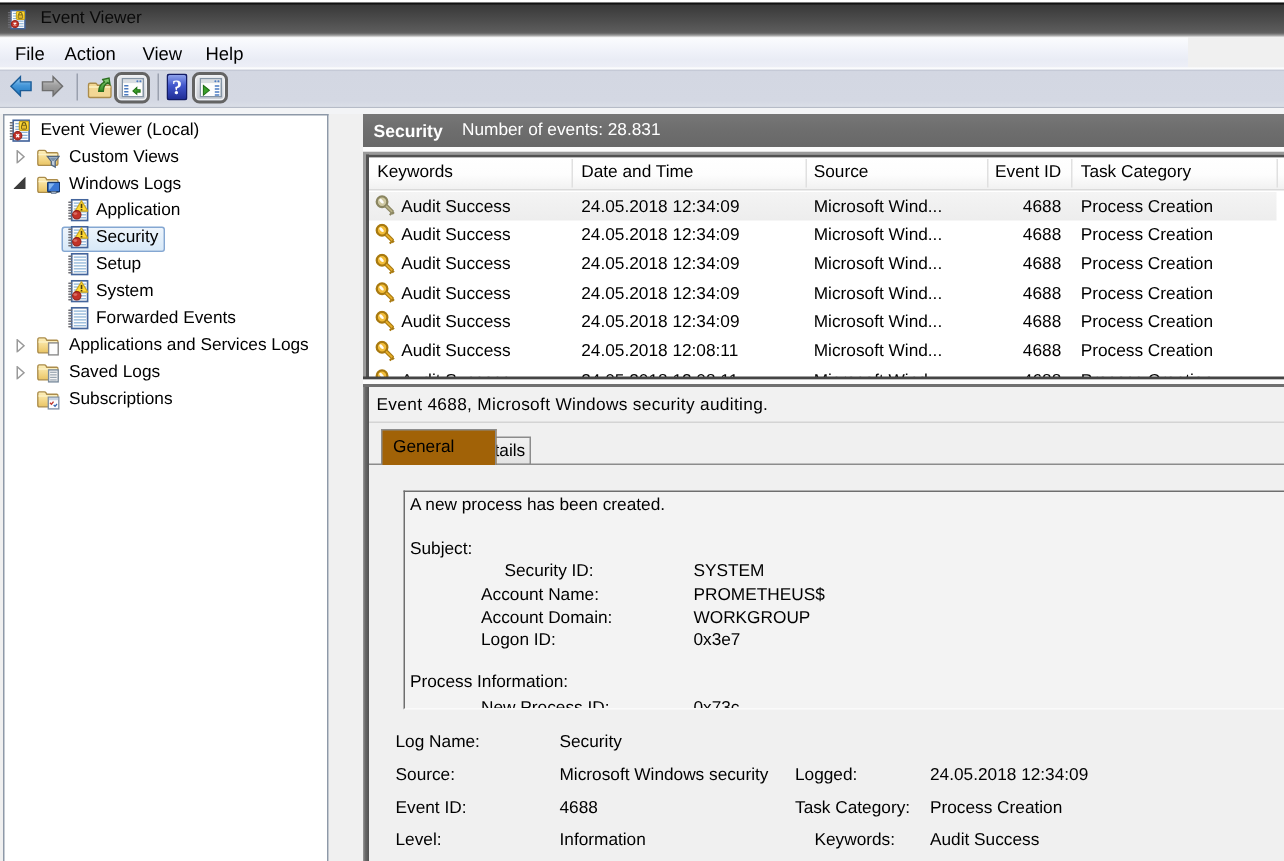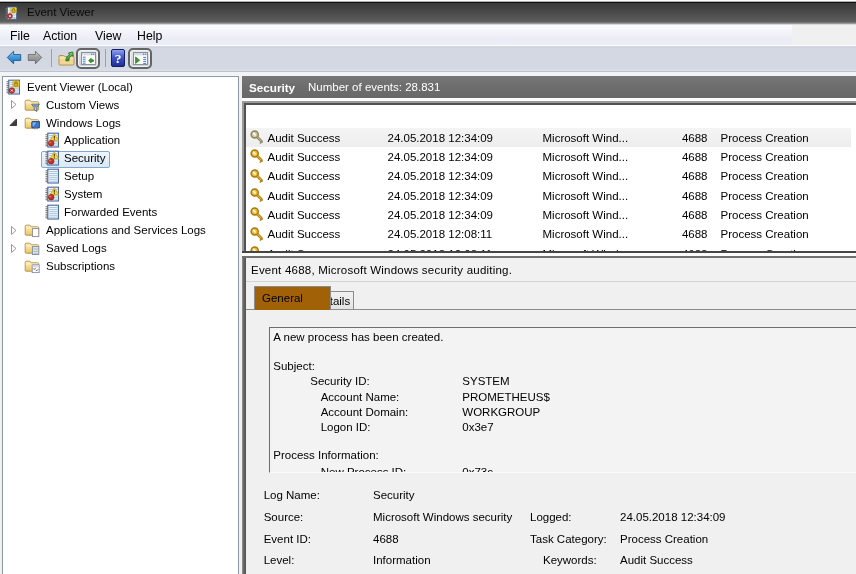--- a/index.html
+++ b/index.html
@@ -15,21 +15,21 @@
 #title-text { left:27px; top:6px; color:#0a0a0a; font-size:11.5px; }
 #menubar { left:0; top:25px; width:792px; height:20px; background:linear-gradient(to bottom,#fbfcfe 0%,#f0f2f9 45%,#e9ecf5 75%,#edeff7 100%); }
 #menubar span { position:absolute; top:3.5px; font-size:12.3px; }
 #toolbar { left:0; top:45px; width:856px; height:26.5px;
   background:linear-gradient(to bottom, #ffffff 0%, #f8f9fc 4%, #c0c5d2 6.5%, #d3d7e2 10%, #d4d8e3 82%, #dadee7 96%, #a6acb9 100%); }
 #toolbar-line { left:0; top:71.5px; width:856px; height:4.5px; background:#f3f4f6; }
 .tsep { position:absolute; top:4px; width:1px; height:18px; background:#9aa0ae; }
 .tbtn { position:absolute; width:24px; height:21px; top:2.5px; border:2px solid #646464; border-radius:5px;
   background:linear-gradient(to bottom,#e8eaee,#c8ccd4); box-shadow:inset 0 0 0 1px #f0f2f5; }
 
-#tree { left:2px; top:76px; width:237px; height:498px; background:#fff; border:1px solid #8e99a8; border-bottom:none; }
+#tree { left:2px; top:76px; width:217px; height:498px; background:#fff; border:1px solid #8e99a8; border-bottom:none; }
 .trow { position:absolute; height:16px; line-height:16px; white-space:nowrap; }
 .sel { position:absolute; left:38px; top:74.2px; width:69px; height:16.5px; border:1px solid #84a7d2; border-radius:2px;
   background:linear-gradient(to bottom,#eef5fc,#d8e9f8); }
 
 #secbar { left:242px; top:76px; width:614px; height:22px; color:#fff;
   background:linear-gradient(to bottom,#777777 0%, #6e6e6e 45%, #686868 100%); }
 #secbar b { position:absolute; left:7px; top:5px; font-size:11.7px; }
 #secbar span { position:absolute; left:66px; top:5px; }
 
 #tbframe { left:242px; top:101px; width:614px; height:152px; background:#9a9a9a; }
@@ -375,20 +375,32 @@
         <path d="M11.8 12 l0.9 0.9 l1.3 -1.6" stroke="#3a66b0" stroke-width="0.9" fill="none"></path>
       </svg>
 <div class="trow" style="left:43px;top:181.1px;">Subscriptions</div>
 </div>
 <div id="secbar" class="abs">
       <b>Security</b>
       <span>Number of events: 28.831</span>
     </div>
 <div id="tbframe" class="abs"></div>
 <div id="tablebox" class="abs">
+<div id="thead">
+<span class="hc" style="left:6px;">Keywords</span>
+<span class="hc" style="left:142px;">Date and Time</span>
+<span class="hc" style="left:297px;">Source</span>
+<span class="hc" style="left:401px;width:61px;text-align:right;">Event ID</span>
+<span class="hc" style="left:475px;">Task Category</span>
+<div class="vsep" style="left:135px;"></div>
+<div class="vsep" style="left:291px;"></div>
+<div class="vsep" style="left:412px;"></div>
+<div class="vsep" style="left:468px;"></div>
+<div class="vsep" style="left:605px;"></div>
+</div>
 <div class="drow selrow" style="top:23.60px;">
 <svg class="abs" style="left:4px;top:2px;" width="15" height="15" viewBox="0 0 15 15">
           <circle cx="4.7" cy="4.5" r="3.55" fill="#cfc9a2" stroke="#8a8560" stroke-width="1.5"></circle>
           <ellipse cx="4.35" cy="4.15" rx="1.9" ry="0.95" transform="rotate(45 4.35 4.15)" fill="#ffffff" opacity="0.95"></ellipse>
           <path d="M7.4 7.2 L11.8 11.6" stroke="#8a8560" stroke-width="2.7"></path>
           <path d="M7.4 7.2 L11.5 11.3" stroke="#b8b184" stroke-width="1.2"></path>
           <path d="M11.3 12.7 L12.6 11.4 M9.9 12.4 L10.8 13.4" stroke="#8a8560" stroke-width="1.5"></path>
         </svg>
 <span class="cell" style="left:22px;">Audit Success</span>
 <span class="cell" style="left:142px;">24.05.2018 12:34:09</span>
@@ -493,21 +505,21 @@
 <div id="tabline"></div>
 <div class="tab" id="tab1">
         <span style="position:absolute;left:7px;top:5px;">General</span>
       </div>
 <div class="tab" id="tab2">
         <span style="position:absolute;left:5px;top:2.5px;">Details</span>
       </div>
 <div id="textbox">
 <div class="ln" style="left:3px;top:2.5px;">A new process has been created.</div>
 <div class="ln" style="left:3px;top:32.2px;">Subject:</div>
-<div class="ln" style="left:40px;top:47.2px;">Security ID:</div>
+<div class="ln" style="left:66px;top:47.2px;">Security ID:</div>
 <div class="ln" style="left:192px;top:47.2px;">SYSTEM</div>
 <div class="ln" style="left:50.4px;top:62.5px;">Account Name:</div>
 <div class="ln" style="left:192px;top:62.5px;">PROMETHEUS$</div>
 <div class="ln" style="left:50.4px;top:77.8px;">Account Domain:</div>
 <div class="ln" style="left:192px;top:77.8px;">WORKGROUP</div>
 <div class="ln" style="left:50.4px;top:93.1px;">Logon ID:</div>
 <div class="ln" style="left:192px;top:93.1px;">0x3e7</div>
 <div class="ln" style="left:3px;top:120.8px;">Process Information:</div>
 <div class="ln" style="left:50.4px;top:137.9px;">New Process ID:</div>
 <div class="ln" style="left:192px;top:137.9px;">0x73c</div>

